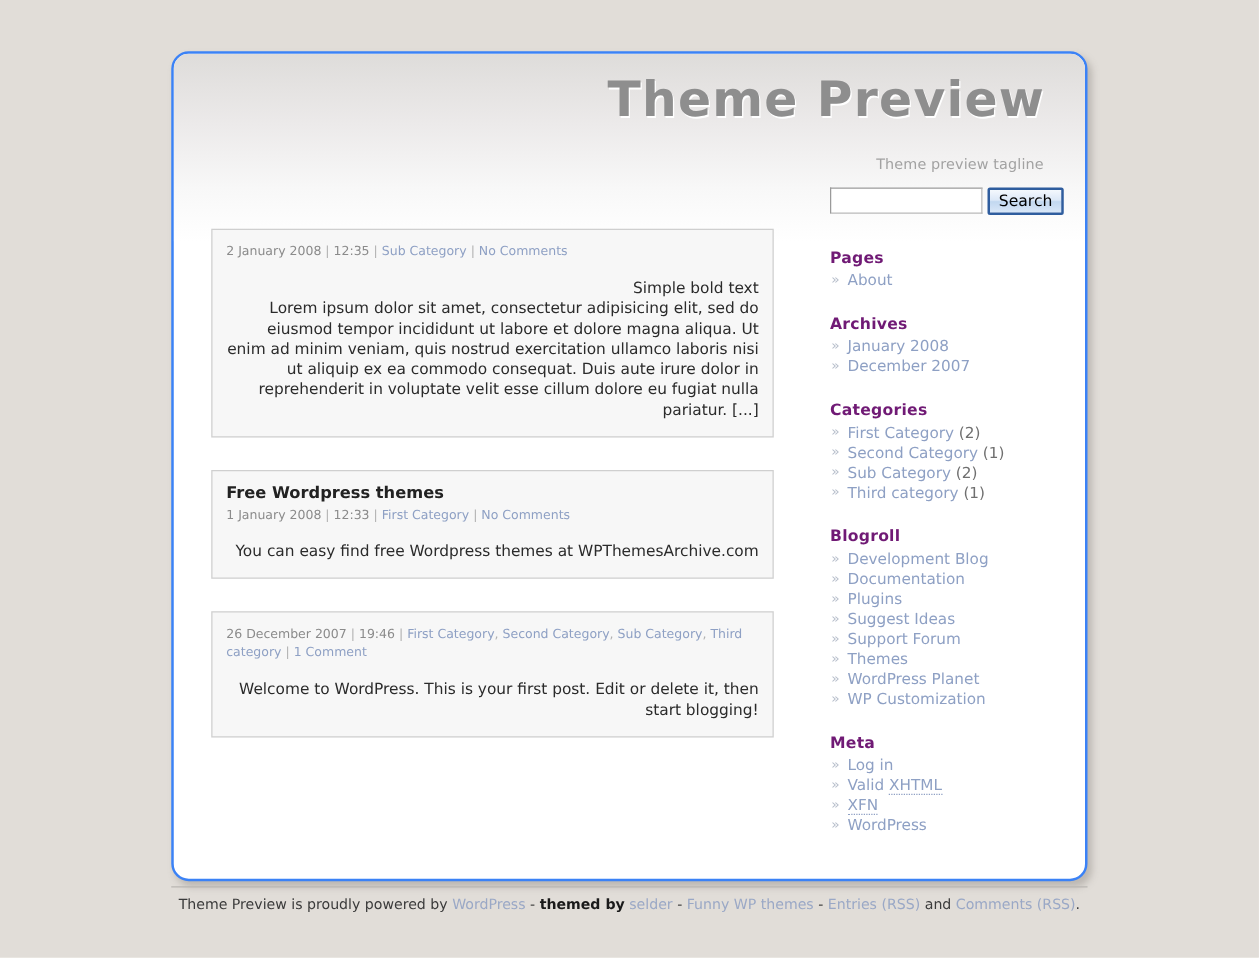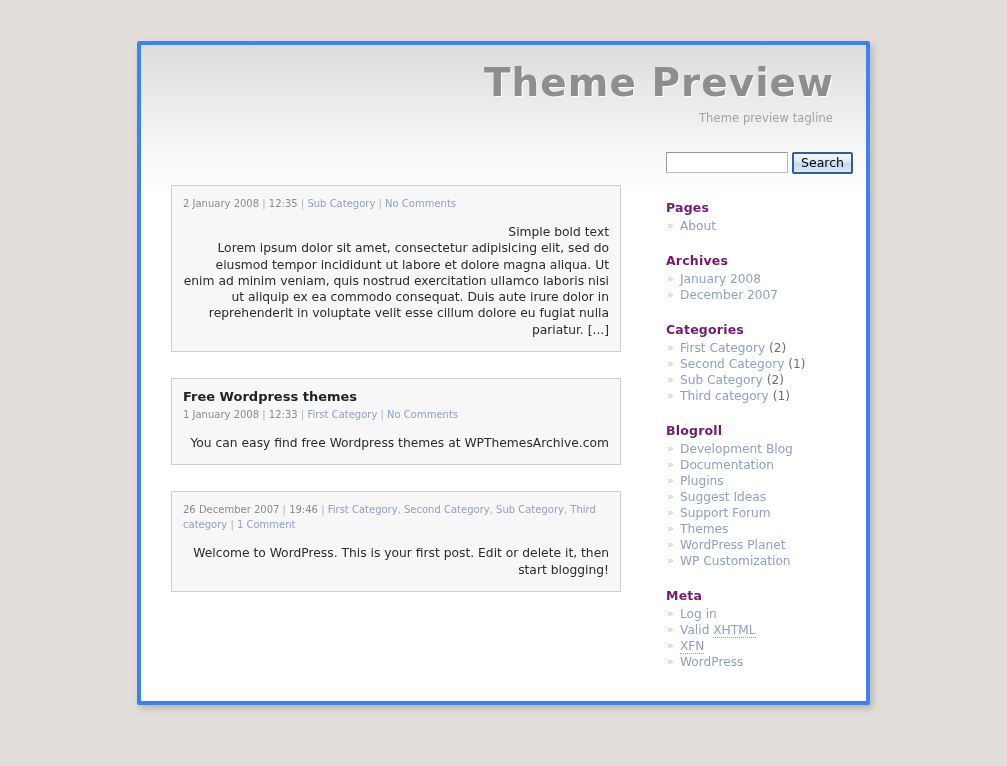--- a/index.html
+++ b/index.html
@@ -15,22 +15,22 @@
     width: 1007px; height: 766px;
     overflow: hidden;
   }
 
   
   #wrap {
     position: absolute;
     left: 137px; top: 41px;
     width: 733px; height: 664px;
     background: #ffffff;
-    border: 4px solid #3b82f6;
-    border-radius: 2px;
+    border: 2px solid #3b82f6;
+    border-radius: 14px;
     box-shadow: 3px 4px 6px rgba(120,115,110,0.35);
     overflow: hidden;
   }
   
   #headerband {
     position: absolute;
     left: 0; top: 0;
     width: 100%; height: 150px;
     background: linear-gradient(to bottom, #dedcda 0%, #eceaea 38%, #f8f8f8 72%, #ffffff 100%);
     pointer-events: none;
@@ -56,21 +56,21 @@
     letter-spacing: 1px;
     color: #8e8e8e;
     line-height: 1.15;
     margin: 0;
     padding-right: 2px;
     text-shadow: 1px 1px 0 #ffffff;
   }
   #site-tagline {
     font-size: 11.5px;
     color: #a2a2a2;
-    margin-top: 5px;
+    margin-top: 20px;
     padding-right: 3px;
     letter-spacing: 0.1px;
   }
 
   
   #cols {
     position: relative;
     display: block;
   }
   #content {
@@ -315,14 +315,27 @@
               <li><span class="marker">»</span><a href="#">WordPress</a></li>
             </ul>
           </div>
 
         </div>
 
       </div>
     </div>
   </div>
 
+  <div id="footer">
+    <span>Theme Preview is proudly powered by</span>
+    <a href="#">WordPress</a>
+    <span>-</span>
+    <span class="bold">themed by</span>
+    <a href="#">selder</a>
+    <span>-</span>
+    <a href="#">Funny WP themes</a>
+    <span>-</span>
+    <a href="#">Entries (RSS)</a>
+    <span>and</span>
+    <a href="#">Comments (RSS)</a><span>.</span>
+  </div>
 
 </div>
 
 </body></html>

